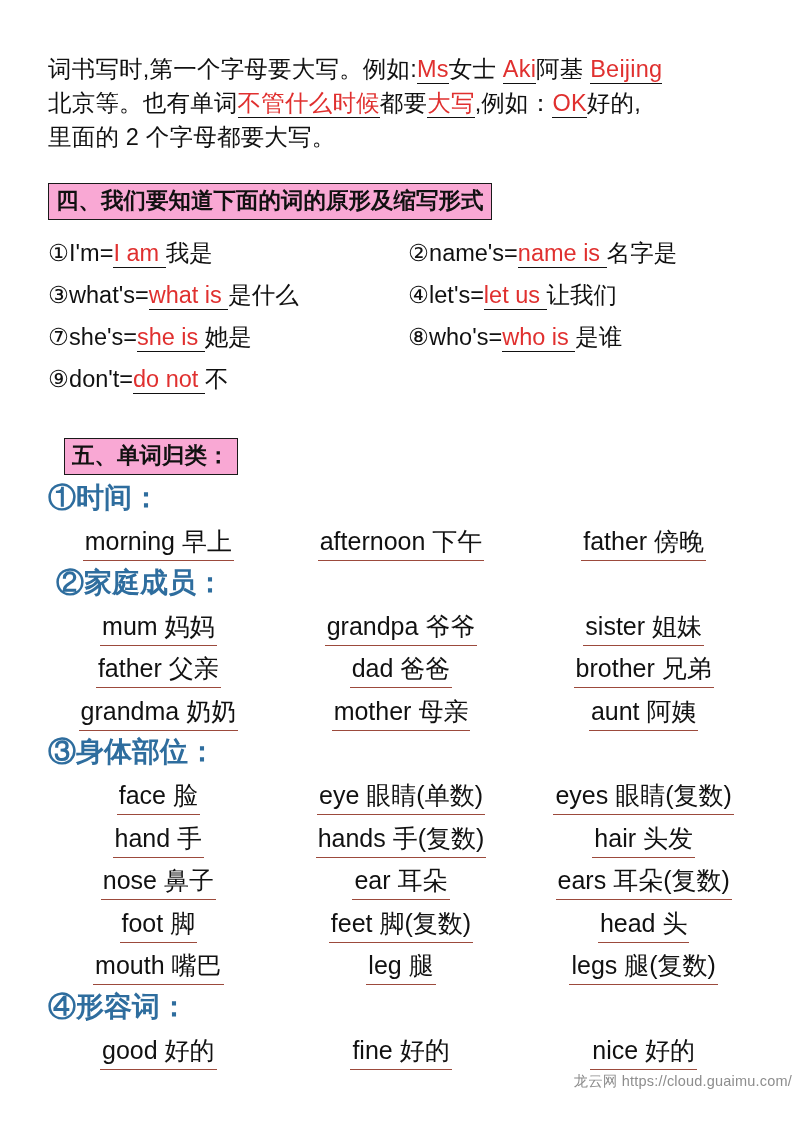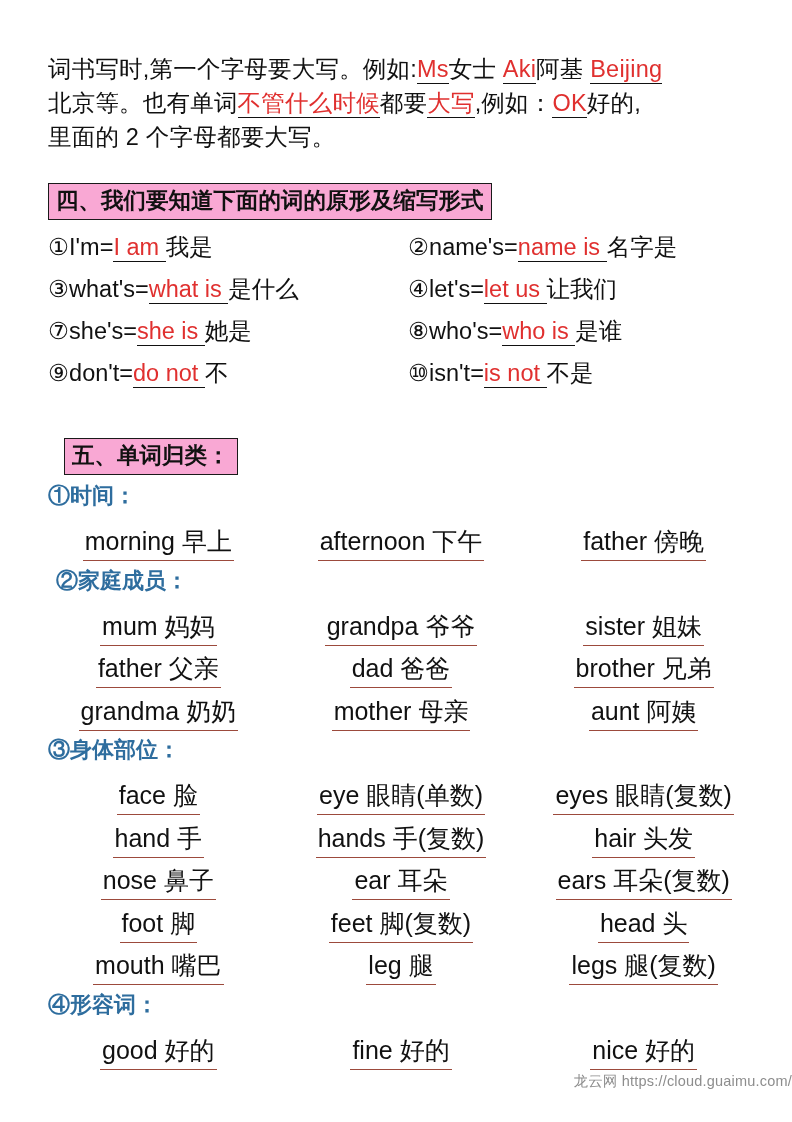--- a/index.html
+++ b/index.html
@@ -58,35 +58,35 @@
   
   .contractions {
     position: absolute;
     left: 48px;
     top: 226px;
     width: 700px;
   }
   .c-row {
     display: flex;
     height: 42px;
-    align-items: center;
+    align-items: flex-end;
   }
   .c-cell {
     font-size: 23.5px;
     line-height: 30px;
     white-space: pre;
     color: #111111;
   }
   .c-cell.left  { width: 360px; }
   .c-cell.right { width: 340px; }
 
   
   .cat-label {
     position: absolute;
-    font-size: 22px;
+    font-size: 28px;
     line-height: 1;
     color: #2e6d9e;
     font-family: "DejaVu Serif", "Liberation Serif", serif;
     font-weight: 600;
     white-space: nowrap;
   }
 
   
   .word-grid {
     position: absolute;
@@ -146,21 +146,20 @@
       <div class="c-row">
         <div class="c-cell left"><span>③</span><span>what's=</span><span class="red u-blk">what is </span><span>是什么</span></div>
         <div class="c-cell right"><span>④</span><span>let's=</span><span class="red u-blk">let us </span><span>让我们</span></div>
       </div>
       <div class="c-row">
         <div class="c-cell left"><span>⑦</span><span>she's=</span><span class="red u-blk">she is </span><span>她是</span></div>
         <div class="c-cell right"><span>⑧</span><span>who's=</span><span class="red u-blk">who is </span><span>是谁</span></div>
       </div>
       <div class="c-row">
         <div class="c-cell left"><span>⑨</span><span>don't=</span><span class="red u-blk">do not </span><span>不</span></div>
-        <div class="c-cell right"><span>⑩</span><span>isn't=</span><span class="red u-blk">is not </span><span>不是</span></div>
       </div>
     </div>
 
   <div class="sec-head" id="sec5">五、单词归类：</div>
 
   <div id="cat-host">
       <div class="cat-label" style="left: 48px; top: 484px;">①时间：</div>
       <div class="word-grid" style="top: 520px;">
         <div class="w-row">
           <div class="w-cell"><span class="wu">morning 早上</span></div>

